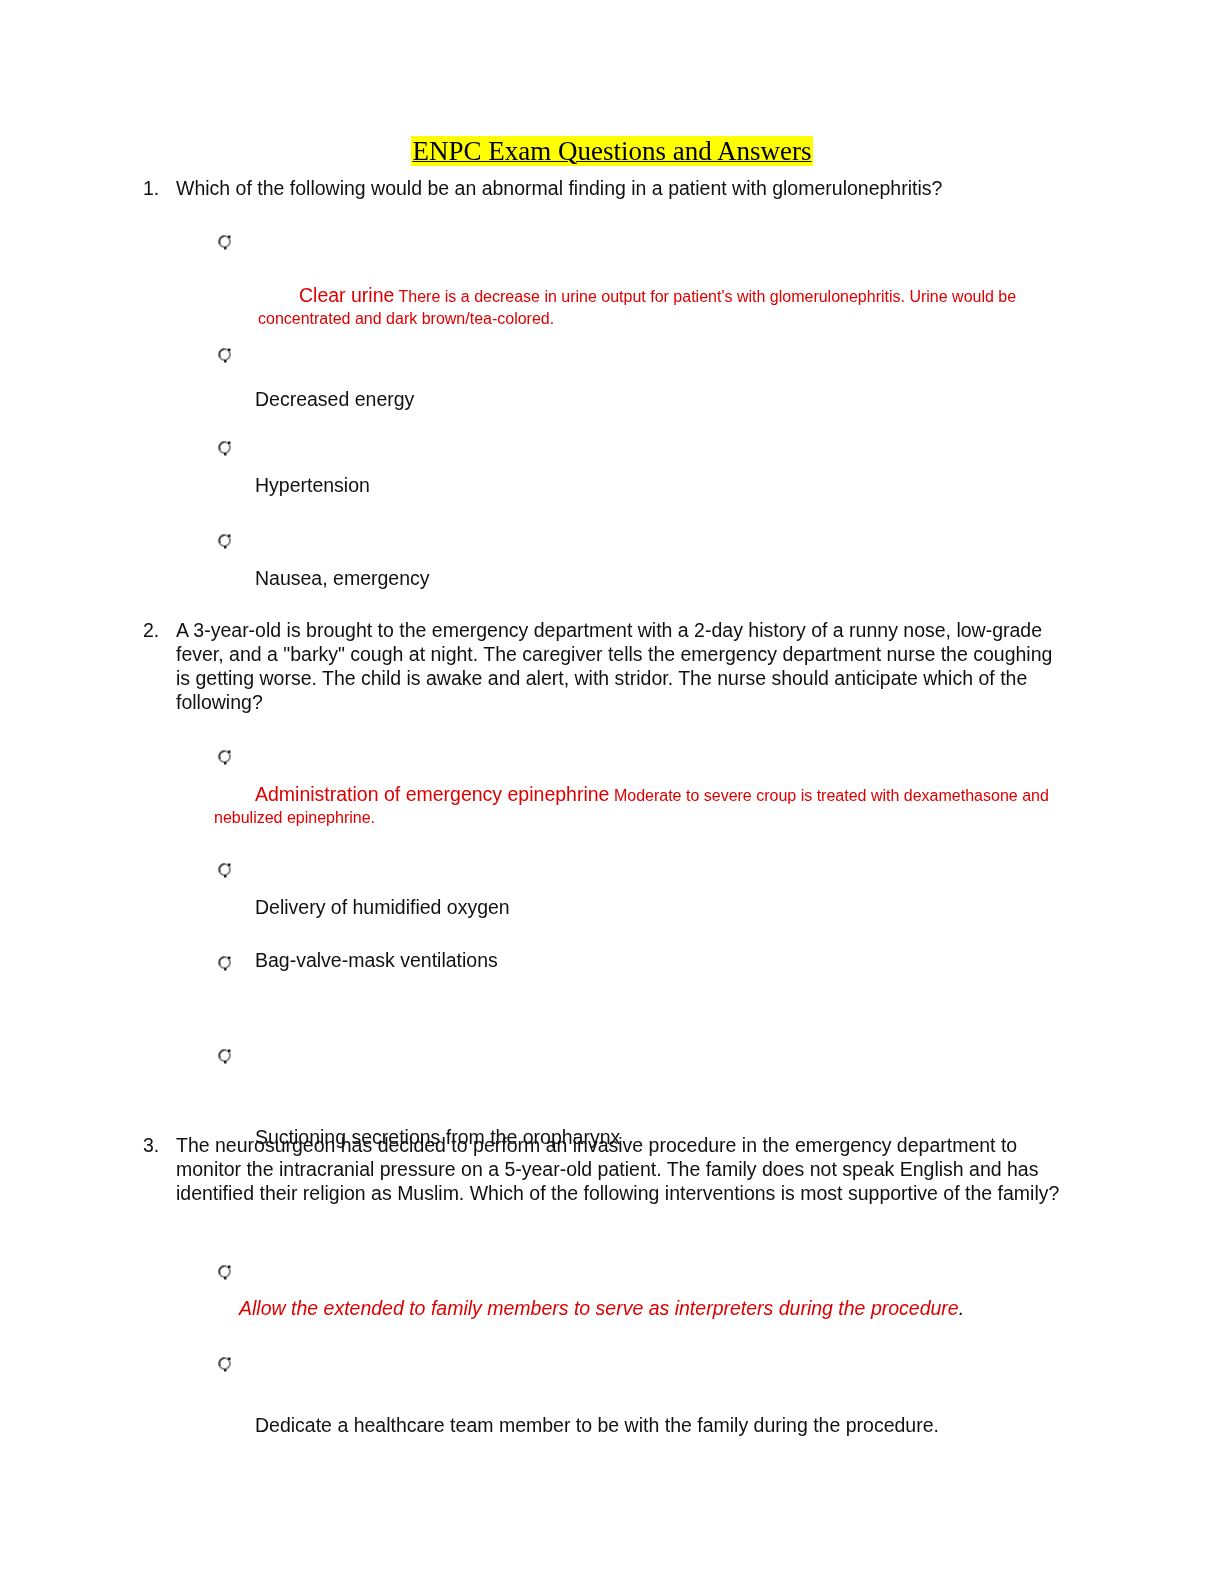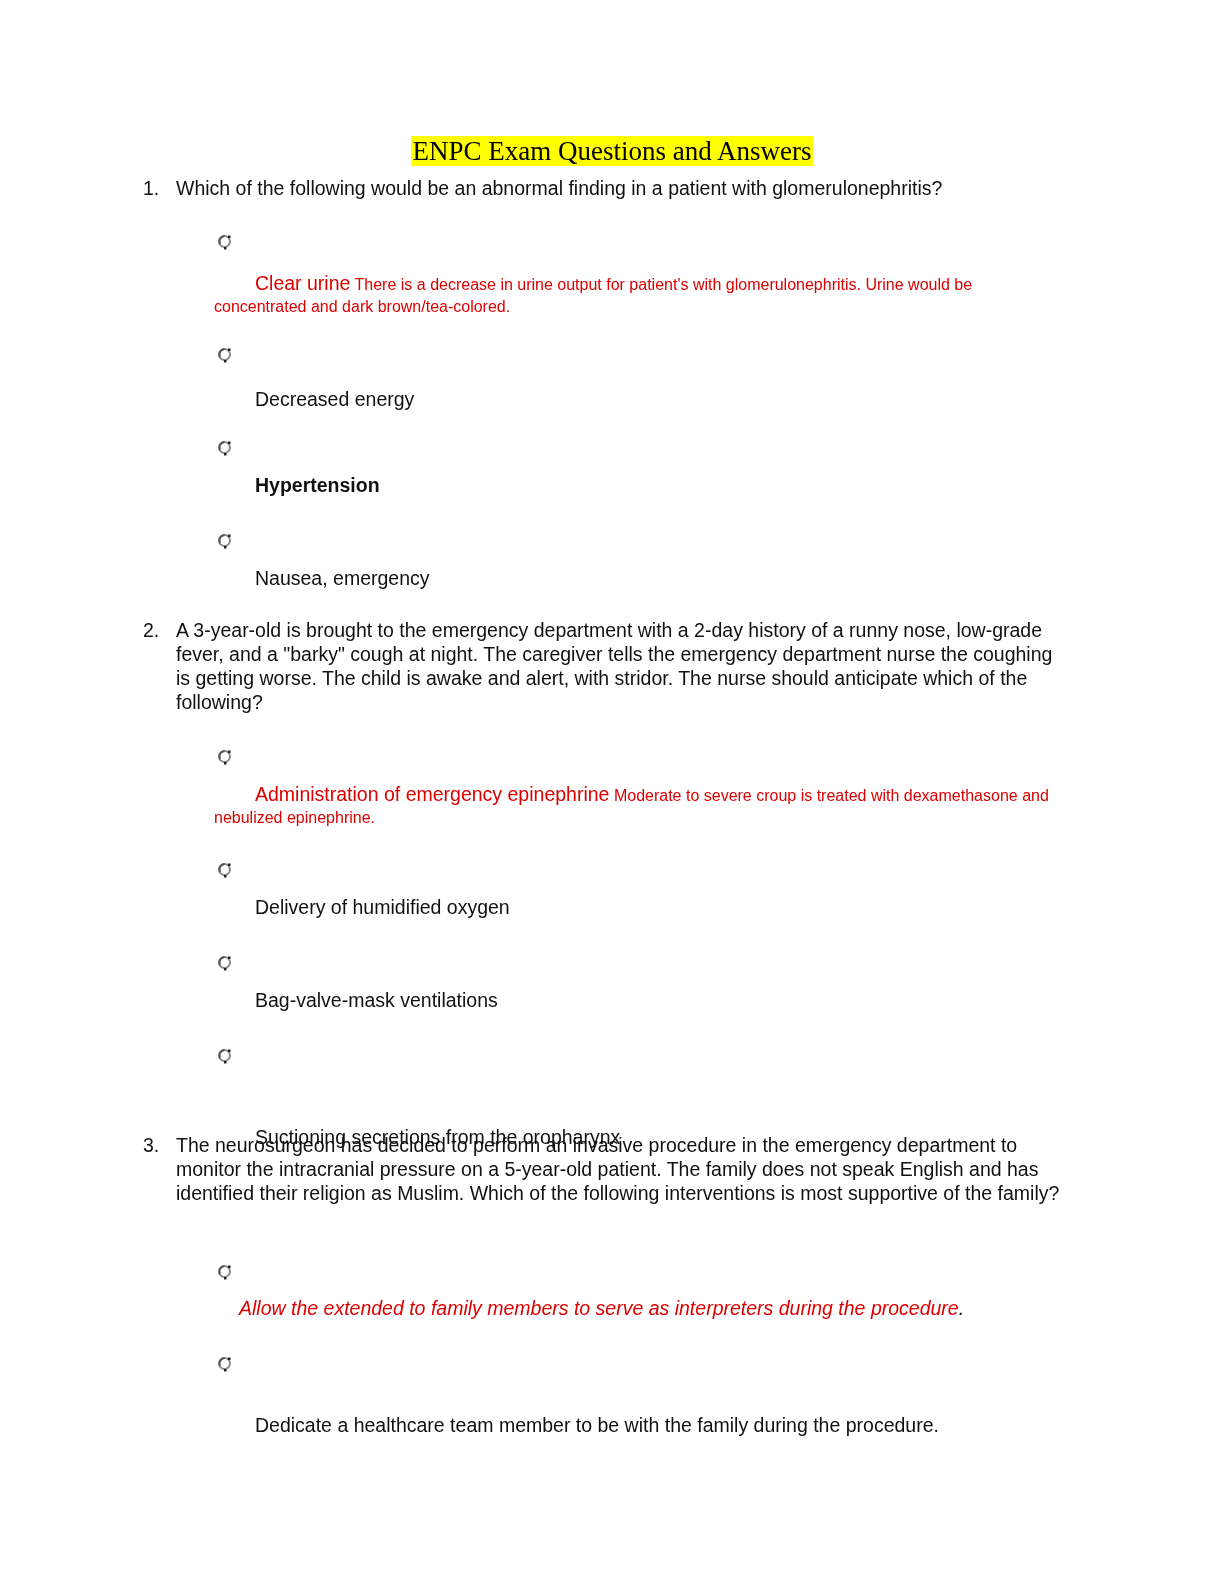--- a/index.html
+++ b/index.html
@@ -1,18 +1,18 @@
 <!DOCTYPE html>
 <html><head>
 <meta charset="utf-8">
 <style>
   html, body { margin: 0; padding: 0; background: #ffffff; }
   body { width: 1224px; height: 1584px; position: relative; overflow: hidden;
          font-family: "Liberation Sans", sans-serif; color: #111111; }
-  .title { position: absolute; top: 134px; left: 0; width: 1224px; text-align: center; }
+  .title { position: absolute; top: 134px; left: 0; width: 1224px; text-align: center; text-decoration: underline; }
   .title span { background: #ffff00; font-family: "Liberation Serif", serif; font-size: 27px;
                 color: #000; padding: 0 2px; line-height: 34px; }
   .q { position: absolute; left: 143px; width: 920px; font-size: 19.5px; line-height: 24px; }
   .q .num { position: absolute; left: 0; top: 0; }
   .q .text { margin-left: 33px; display: block; }
   .radio { position: absolute; left: 217px; width: 16px; height: 16px; }
   .opt { position: absolute; left: 255px; font-size: 19.5px; line-height: 24px; color: #111; }
   .correct { position: absolute; left: 214px; width: 850px; line-height: 22px; color: #dd0000; }
   .correct .indent { display: inline-block; width: 41px; }
   .correct .ans { font-size: 19.5px; }
@@ -37,31 +37,31 @@
   <span>ENPC Exam Questions and Answers</span>
 </div>
 
 <div class="q" style="top:176px;">
   <span class="num">1.</span>
   <span class="text">Which of the following would be an abnormal finding in a patient with glomerulonephritis?</span>
 </div>
 <svg class="radio" style="top:234px;">
     <use href="#radio-sym"></use>
   </svg>
-<div class="correct" style="top:272px;">
+<div class="correct" style="top:284px;margin-left:44px;">
   <span class="indent"></span><span class="ans">Clear urine</span><span class="expl"> There is a decrease in urine output for patient's with glomerulonephritis. Urine would be concentrated and dark brown/tea-colored.</span>
 </div>
 <svg class="radio" style="top:347px;">
     <use href="#radio-sym"></use>
   </svg>
 <div class="opt" style="top:380px;margin-top:7px;">Decreased energy</div>
 <svg class="radio" style="top:440px;">
     <use href="#radio-sym"></use>
   </svg>
-<div class="opt" style="top:473px;font-weight:bold;">Hypertension</div>
+<div class="opt" style="top:473px;">Hypertension</div>
 <svg class="radio" style="top:533px;">
     <use href="#radio-sym"></use>
   </svg>
 <div class="opt" style="top:566px;">Nausea, emergency</div>
 
 <div class="q" style="top:618px;">
   <span class="num">2.</span>
   <span class="text">A 3-year-old is brought to the emergency department with a 2-day history of a runny nose, low-grade fever, and a "barky" cough at night. The caregiver tells the emergency department nurse the coughing is getting worse. The child is awake and alert, with stridor. The nurse should anticipate which of the following?</span>
 </div>
 <svg class="radio" style="top:749px;">
@@ -70,21 +70,21 @@
 <div class="correct" style="top:783px;">
   <span class="indent"></span><span class="ans">Administration of emergency epinephrine</span><span class="expl"> Moderate to severe croup is treated with dexamethasone and nebulized epinephrine.</span>
 </div>
 <svg class="radio" style="top:862px;">
     <use href="#radio-sym"></use>
   </svg>
 <div class="opt" style="top:895px;">Delivery of humidified oxygen</div>
 <svg class="radio" style="top:955px;">
     <use href="#radio-sym"></use>
   </svg>
-<div class="opt" style="top:988px;text-align:right;">Bag-valve-mask ventilations</div>
+<div class="opt" style="top:948px;text-align:right;">Bag-valve-mask ventilations</div>
 <svg class="radio" style="top:1048px;">
     <use href="#radio-sym"></use>
   </svg>
 <div class="opt" style="top:1081px;margin-top:44px;">Suctioning secretions from the oropharynx</div>
 
 <div class="q" style="top:1133px;">
   <span class="num">3.</span>
   <span class="text">The neurosurgeon has decided to perform an invasive procedure in the emergency department to monitor the intracranial pressure on a 5-year-old patient. The family does not speak English and has identified their religion as Muslim. Which of the following interventions is most supportive of the family?</span>
 </div>
 <svg class="radio" style="top:1264px;">

